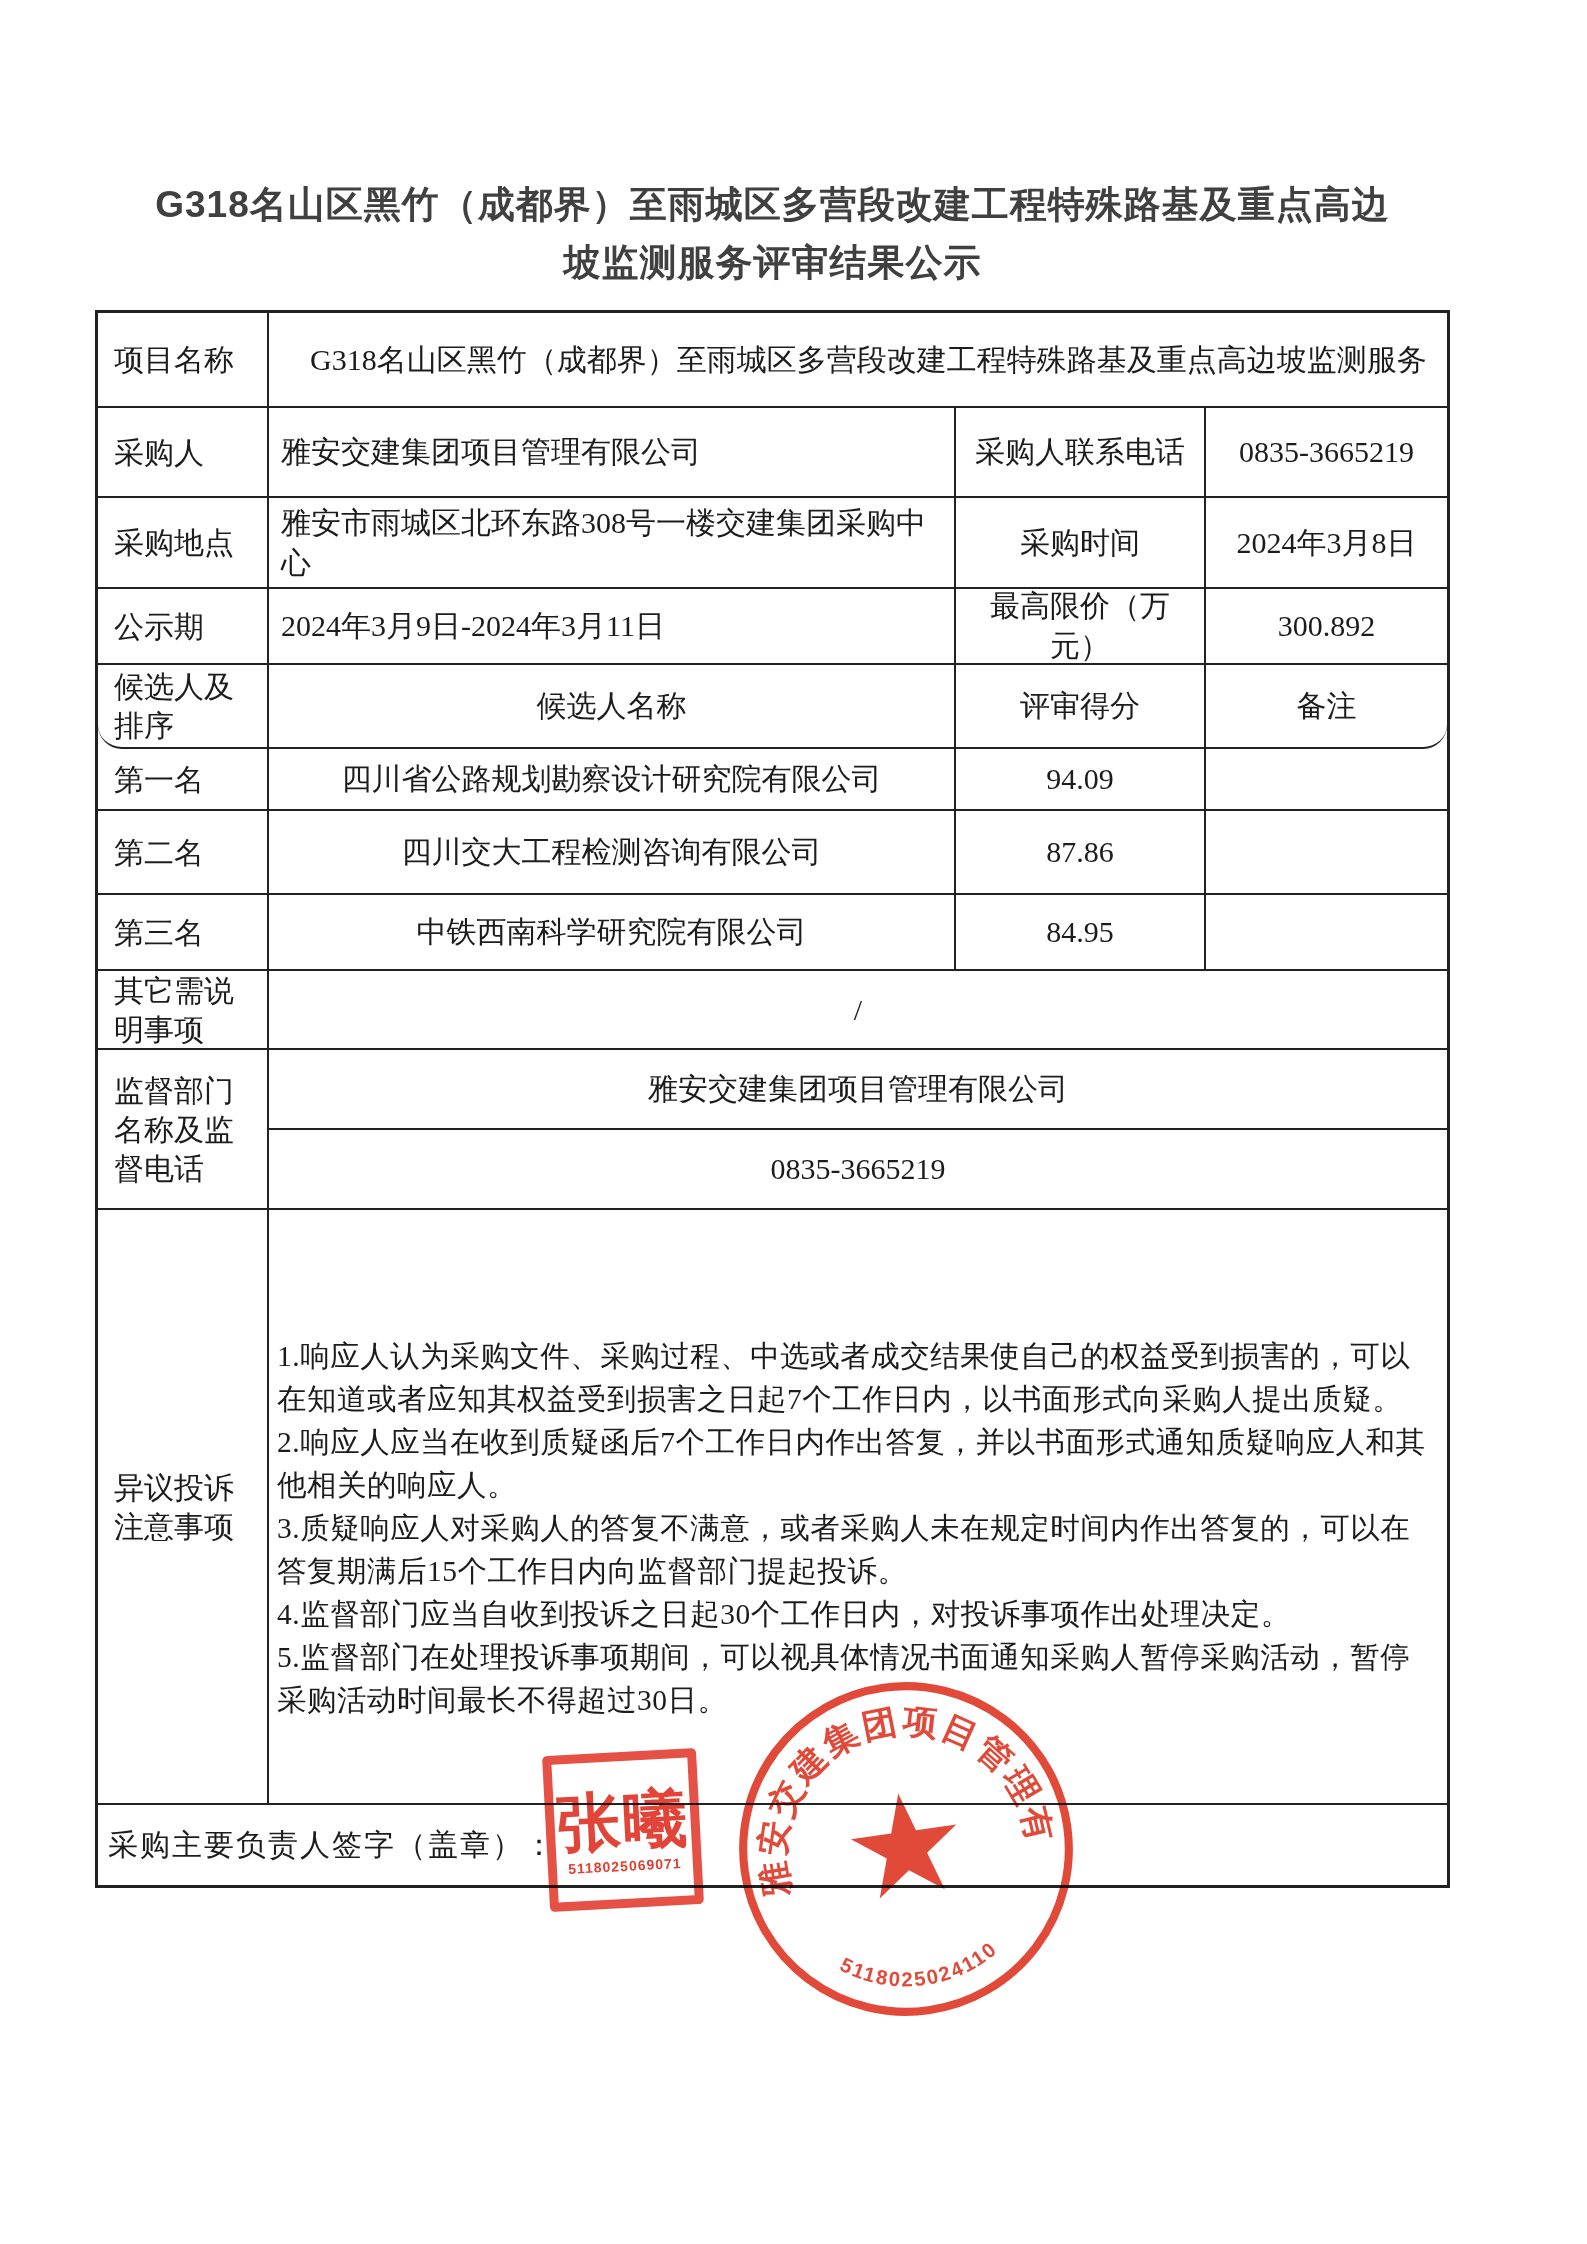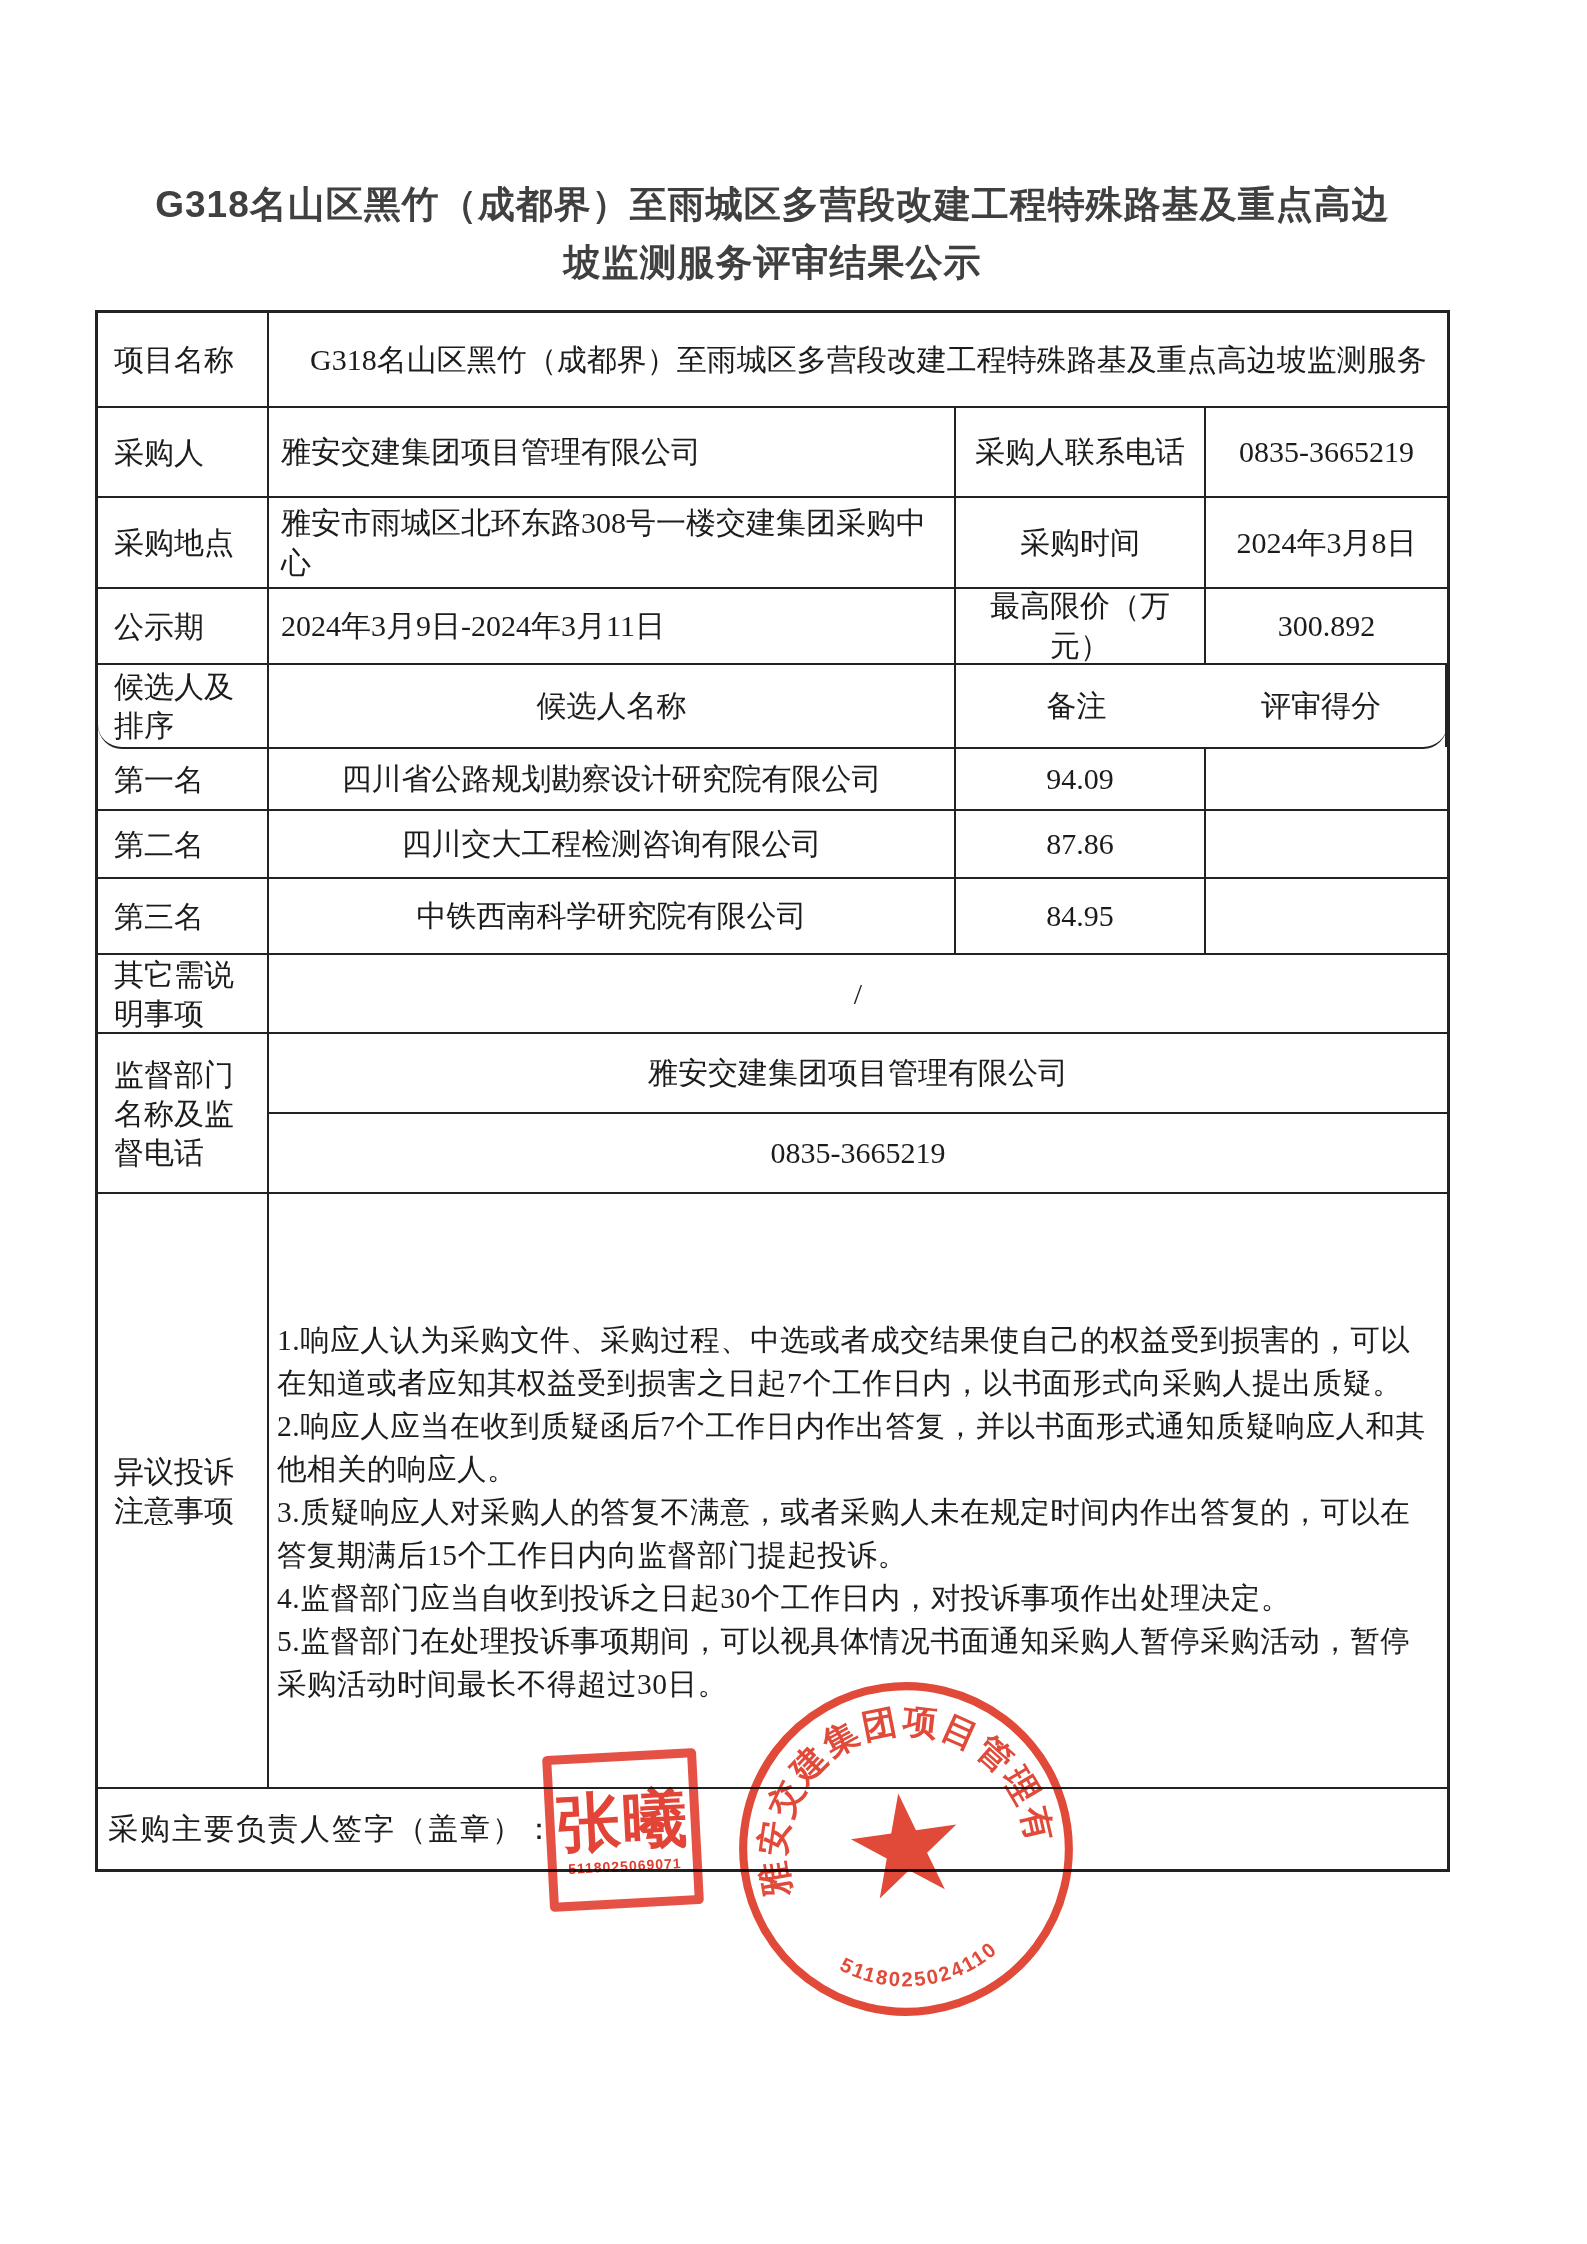--- a/index.html
+++ b/index.html
@@ -117,32 +117,32 @@
   <div class="row" style="height:76px;">
     <div class="cell c-label">公示期</div>
     <div class="cell c-main">2024年3月9日-2024年3月11日</div>
     <div class="cell c-3">最高限价（万元）</div>
     <div class="cell c-4 norb">300.892</div>
   </div>
 
   <div class="row" style="height:84px;border-radius:24px;">
     <div class="cell c-label">候选人及排序</div>
     <div class="cell c-main center">候选人名称</div>
+    <div class="cell c-3">评审得分</div>
     <div class="cell c-4 norb">备注</div>
-    <div class="cell c-3">评审得分</div>
   </div>
 
   <div class="row" style="height:62px;">
     <div class="cell c-label">第一名</div>
     <div class="cell c-main center">四川省公路规划勘察设计研究院有限公司</div>
     <div class="cell c-3">94.09</div>
     <div class="cell c-4 norb"></div>
   </div>
 
-  <div class="row" style="height:68px;">
+  <div class="row" style="height:84px;">
     <div class="cell c-label">第二名</div>
     <div class="cell c-main center">四川交大工程检测咨询有限公司</div>
     <div class="cell c-3">87.86</div>
     <div class="cell c-4 norb"></div>
   </div>
 
   <div class="row" style="height:76px;">
     <div class="cell c-label">第三名</div>
     <div class="cell c-main center">中铁西南科学研究院有限公司</div>
     <div class="cell c-3">84.95</div>

